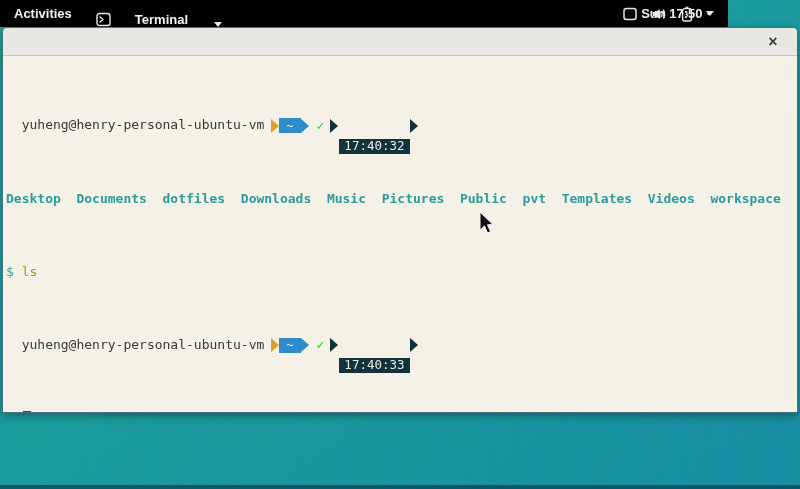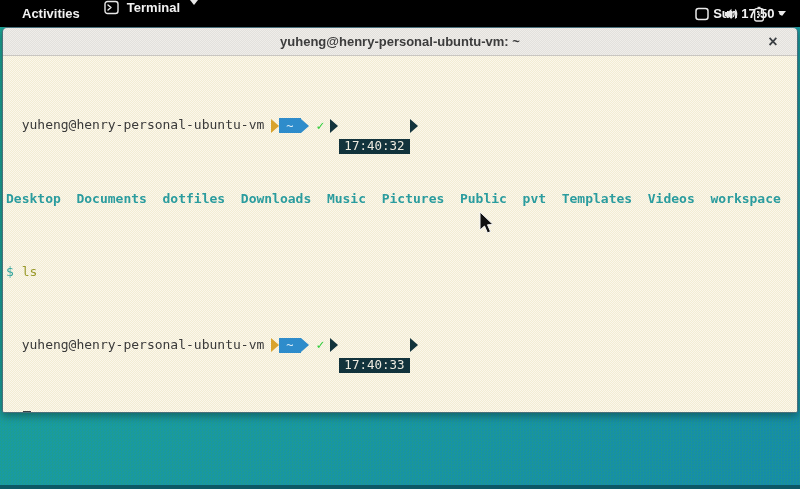--- a/index.html
+++ b/index.html
@@ -11,27 +11,27 @@
       repeating-conic-gradient(rgba(40,165,100,0.28) 0% 25%, rgba(0,0,0,0) 0% 50%) 0 0 / 3px 3px,
       linear-gradient(145deg, #1aa29c 0%, #189aa6 45%, #1489ae 100%);
   }
   body::after{ 
     content:""; position:absolute; left:0; bottom:0; width:100%; height:4px;
     background:#0a4e5c; opacity:.85;
   }
 
   
   .top-bar{
-    position:absolute; top:0; left:0; width:800px; height:27px;
+    position:absolute; top:0; left:0; width:728px; height:27px;
     background:#000; color:#f2f2f2; display:flex; align-items:center;
-    font-size:13px; z-index:30;padding-left:8px;
+    font-size:13px; z-index:30;
   }
   .tb-left{ display:flex; align-items:center; height:100%; }
   .tb-activities{ padding:0 14px; height:100%; display:flex; align-items:center; font-weight:bold; }
-  .tb-app{ display:flex; align-items:flex-start; gap:8px; padding:0 10px; height:100%; font-weight:bold; }
+  .tb-app{ display:flex; align-items:flex-end; gap:24px; padding:0 10px; height:100%; font-weight:bold; }
   .tb-center{ position:absolute; left:0; right:16px; text-align:right; font-weight:bold; pointer-events:none; }
   .tb-center span{ pointer-events:auto; }
   .tb-dot{ font-size:9px; vertical-align:2px; margin-left:4px; }
   .tb-right{ margin-left:auto; display:flex; align-items:center; gap:13px; padding:0 14px; height:100%; z-index:2; }
   .chev-down{ width:0; height:0; border-left:4px solid transparent; border-right:4px solid transparent; border-top:5px solid #e8e8e8; display:inline-block; }
   .tb-app .chev-down{ margin-left:2px; }
 
   
   .window{
     position:absolute; top:27px; left:2px; width:796px; height:386px;
@@ -126,21 +126,20 @@
         <rect x="1.6" y="2.6" width="8.8" height="12.4" rx="2" fill="none" stroke="#e8e8e8" stroke-width="1.4"></rect>
         <polygon points="6.8,5 4.2,9 5.8,9 5.2,12.5 7.8,8.3 6.2,8.3" fill="#e8e8e8"></polygon>
       </svg>
     </span>
     <span class="chev-down"></span>
   </div>
 </div>
 
 <div class="window">
   <div class="titlebar">
-    <span class="title">yuheng@henry-personal-ubuntu-vm: ~</span>
     <span class="close-btn">×</span>
   </div>
 
   <div class="terminal">
 
     
     <div class="prompt-line">
       <span class="indent">  </span>
       <span class="host">yuheng@henry-personal-ubuntu-vm</span>
       <span class="pl">

